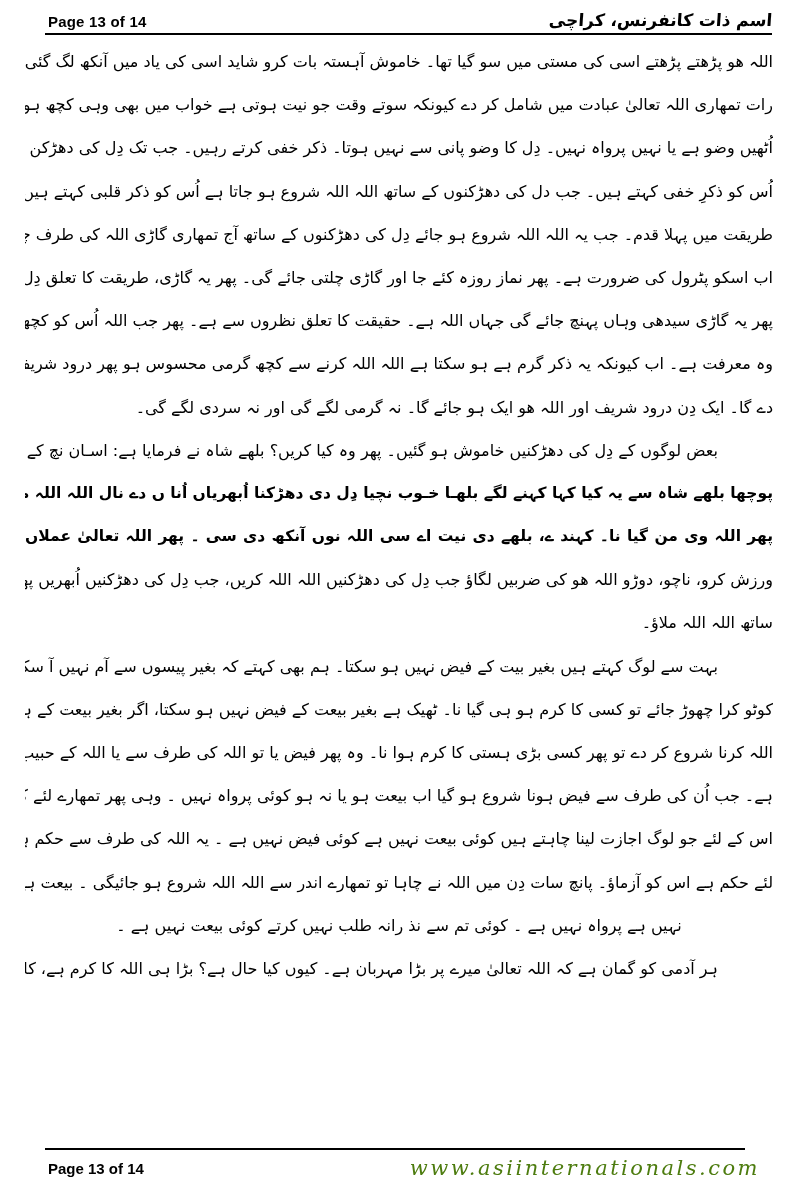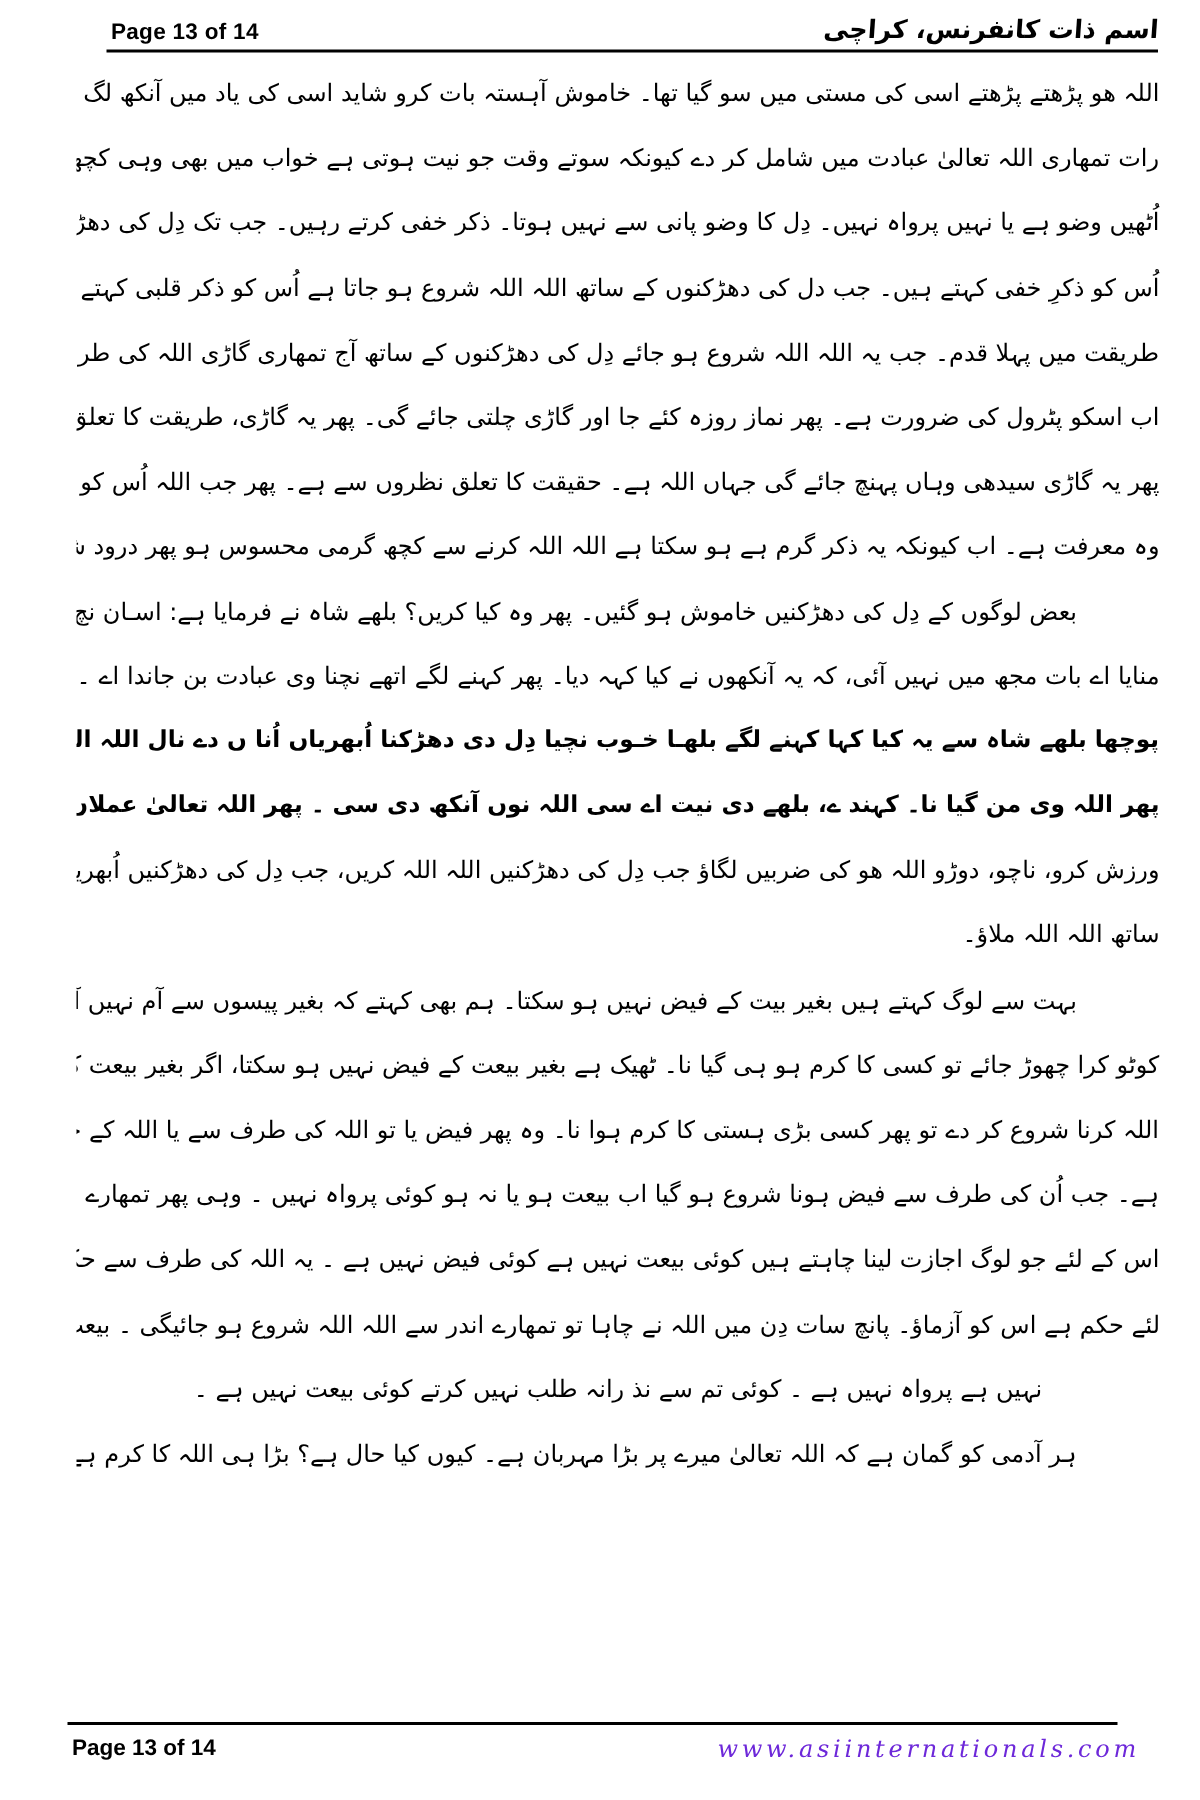--- a/index.html
+++ b/index.html
@@ -6,21 +6,20 @@
   html, body { background: #ffffff; }
   .page {
     position: relative;
     width: 800px;
     height: 1200px;
     margin: 0 auto;
     background: #ffffff;
     color: #000000;
     font-family: "DejaVu Sans", sans-serif;
     overflow: hidden;
-    padding-left: 26px;
   }
   
   .hdr {
     display: flex;
     justify-content: space-between;
     align-items: flex-end;
     margin: 10px 28px 0 48px;
   }
   .hdr .page-num {
     font-family: "Liberation Sans", sans-serif;
@@ -79,23 +78,23 @@
     align-items: center;
   }
   .ftr .page-num {
     font-family: "Liberation Sans", sans-serif;
     font-weight: bold;
     font-size: 15px;
   }
   .ftr .site-link {
     font-family: "DejaVu Serif", serif;
     font-style: italic;
-    font-size: 16px;
+    font-size: 21px;
     letter-spacing: 2.5px;
-    color: #6d28d9;
+    color: #4d7c0f;
     text-decoration: none;
   }
 </style>
 </head>
 <body>
 
 <div class="page">
 
   <div class="hdr">
     <span class="page-num">Page 13 of 14</span>
@@ -105,22 +104,22 @@
 
   <div class="doc-body">
       <div class="line">اللہ ھو پڑھتے پڑھتے اسی کی مستی میں سو گیا تھا۔ خاموش آہستہ بات کرو شاید اسی کی یاد میں آنکھ لگ گئی ہو اور ہو سکتا ہے ساری</div>
       <div class="line">رات تمھاری اللہ تعالیٰ عبادت میں شامل کر دے کیونکہ سوتے وقت جو نیت ہوتی ہے خواب میں بھی وہی کچھ ہوتا ہے۔ صبح</div>
       <div class="line">اُٹھیں وضو ہے یا نہیں پرواہ نہیں۔ دِل کا وضو پانی سے نہیں ہوتا۔ ذکر خفی کرتے رہیں۔ جب تک دِل کی دھڑکن سے نہیں ملتا</div>
       <div class="line">اُس کو ذکرِ خفی کہتے ہیں۔ جب دل کی دھڑکنوں کے ساتھ اللہ اللہ شروع ہو جاتا ہے اُس کو ذکر قلبی کہتے ہیں۔ آج تمھارا</div>
       <div class="line">طریقت میں پہلا قدم۔ جب یہ اللہ اللہ شروع ہو جائے دِل کی دھڑکنوں کے ساتھ آج تمھاری گاڑی اللہ کی طرف چل پڑی۔</div>
       <div class="line">اب اسکو پٹرول کی ضرورت ہے۔ پھر نماز روزہ کئے جا اور گاڑی چلتی جائے گی۔ پھر یہ گاڑی، طریقت کا تعلق دِل سے ہے،</div>
       <div class="line">پھر یہ گاڑی سیدھی وہاں پہنچ جائے گی جہاں اللہ ہے۔ حقیقت کا تعلق نظروں سے ہے۔ پھر جب اللہ اُس کو کچھ نواز دے گا پھر</div>
       <div class="line">وہ معرفت ہے۔ اب کیونکہ یہ ذکر گرم ہے ہو سکتا ہے اللہ اللہ کرنے سے کچھ گرمی محسوس ہو پھر درود شریف پڑھیں وہ اسکو ٹھنڈا کر</div>
+      <div class="line endline">دے گا۔ ایک دِن درود شریف اور اللہ ھو ایک ہو جائے گا۔ نہ گرمی لگے گی اور نہ سردی لگے گی۔</div>
       <div class="line indent">بعض لوگوں کے دِل کی دھڑکنیں خاموش ہو گئیں۔ پھر وہ کیا کریں؟ بلھے شاہ نے فرمایا ہے:  اسـان نچ کے یـار</div>
-      <div class="line">منایا اے   بات مجھ میں نہیں آئی،   کہ یہ آنکھوں نے کیا کہہ دیا۔ پھر کہنے لگے اتھے نچنا وی عبادت بن جاندا اے ۔</div>
       <div class="line bold">پوچھا بلھے شاہ سے یہ کیا کہا    کہنے لگے بلھـا خـوب نچیا دِل دی دھڑکنا اُبھریاں اُنا ں دے نال اللہ اللہ ملایا</div>
       <div class="line bold">پھر اللہ وی من گیا نا۔ کہند ے،  بلھے دی نیت اے سی اللہ نوں آنکھ دی سی ۔ پھر اللہ تعالیٰ عملاں</div>
       <div class="line">ورزش کرو،  ناچو،  دوڑو  اللہ ھو کی ضربیں لگاؤ جب دِل کی دھڑکنیں اللہ اللہ کریں، جب دِل کی دھڑکنیں اُبھریں پھر اُس کے</div>
       <div class="line endline">ساتھ اللہ اللہ ملاؤ۔</div>
       <div class="line indent">بہت سے لوگ کہتے ہیں بغیر بیت کے فیض نہیں ہو  سکتا۔ ہم بھی کہتے کہ بغیر پیسوں سے آم نہیں آ سکتے لیکن اگر کوئی آم</div>
       <div class="line">کوٹو کرا چھوڑ جائے تو کسی کا کرم ہو ہی گیا نا۔ ٹھیک ہے بغیر بیعت کے فیض نہیں ہو سکتا،  اگر بغیر بیعت کے ہی تمھارے اندر اللہ</div>
       <div class="line">اللہ کرنا شروع کر دے تو پھر کسی بڑی ہستی کا کرم ہوا نا۔ وہ پھر فیض یا تو اللہ کی طرف سے یا اللہ کے حبیب کی طرف سے</div>
       <div class="line">ہے۔ جب اُن کی طرف سے فیض ہونا شروع ہو گیا اب بیعت ہو  یا نہ ہو کوئی پرواہ نہیں ۔ وہی پھر تمھارے لئے کافی ہے نا۔</div>
       <div class="line">اس کے لئے جو لوگ اجازت لینا چاہتے ہیں کوئی بیعت نہیں ہے کوئی فیض نہیں ہے ۔ یہ اللہ کی طرف سے حکم ہے، یہ عام کے</div>
       <div class="line">لئے حکم ہے اس کو آزماؤ۔ پانچ سات دِن میں اللہ نے چاہا تو تمھارے اندر سے اللہ اللہ شروع ہو جائیگی ۔   بیعت ہے یا</div>

